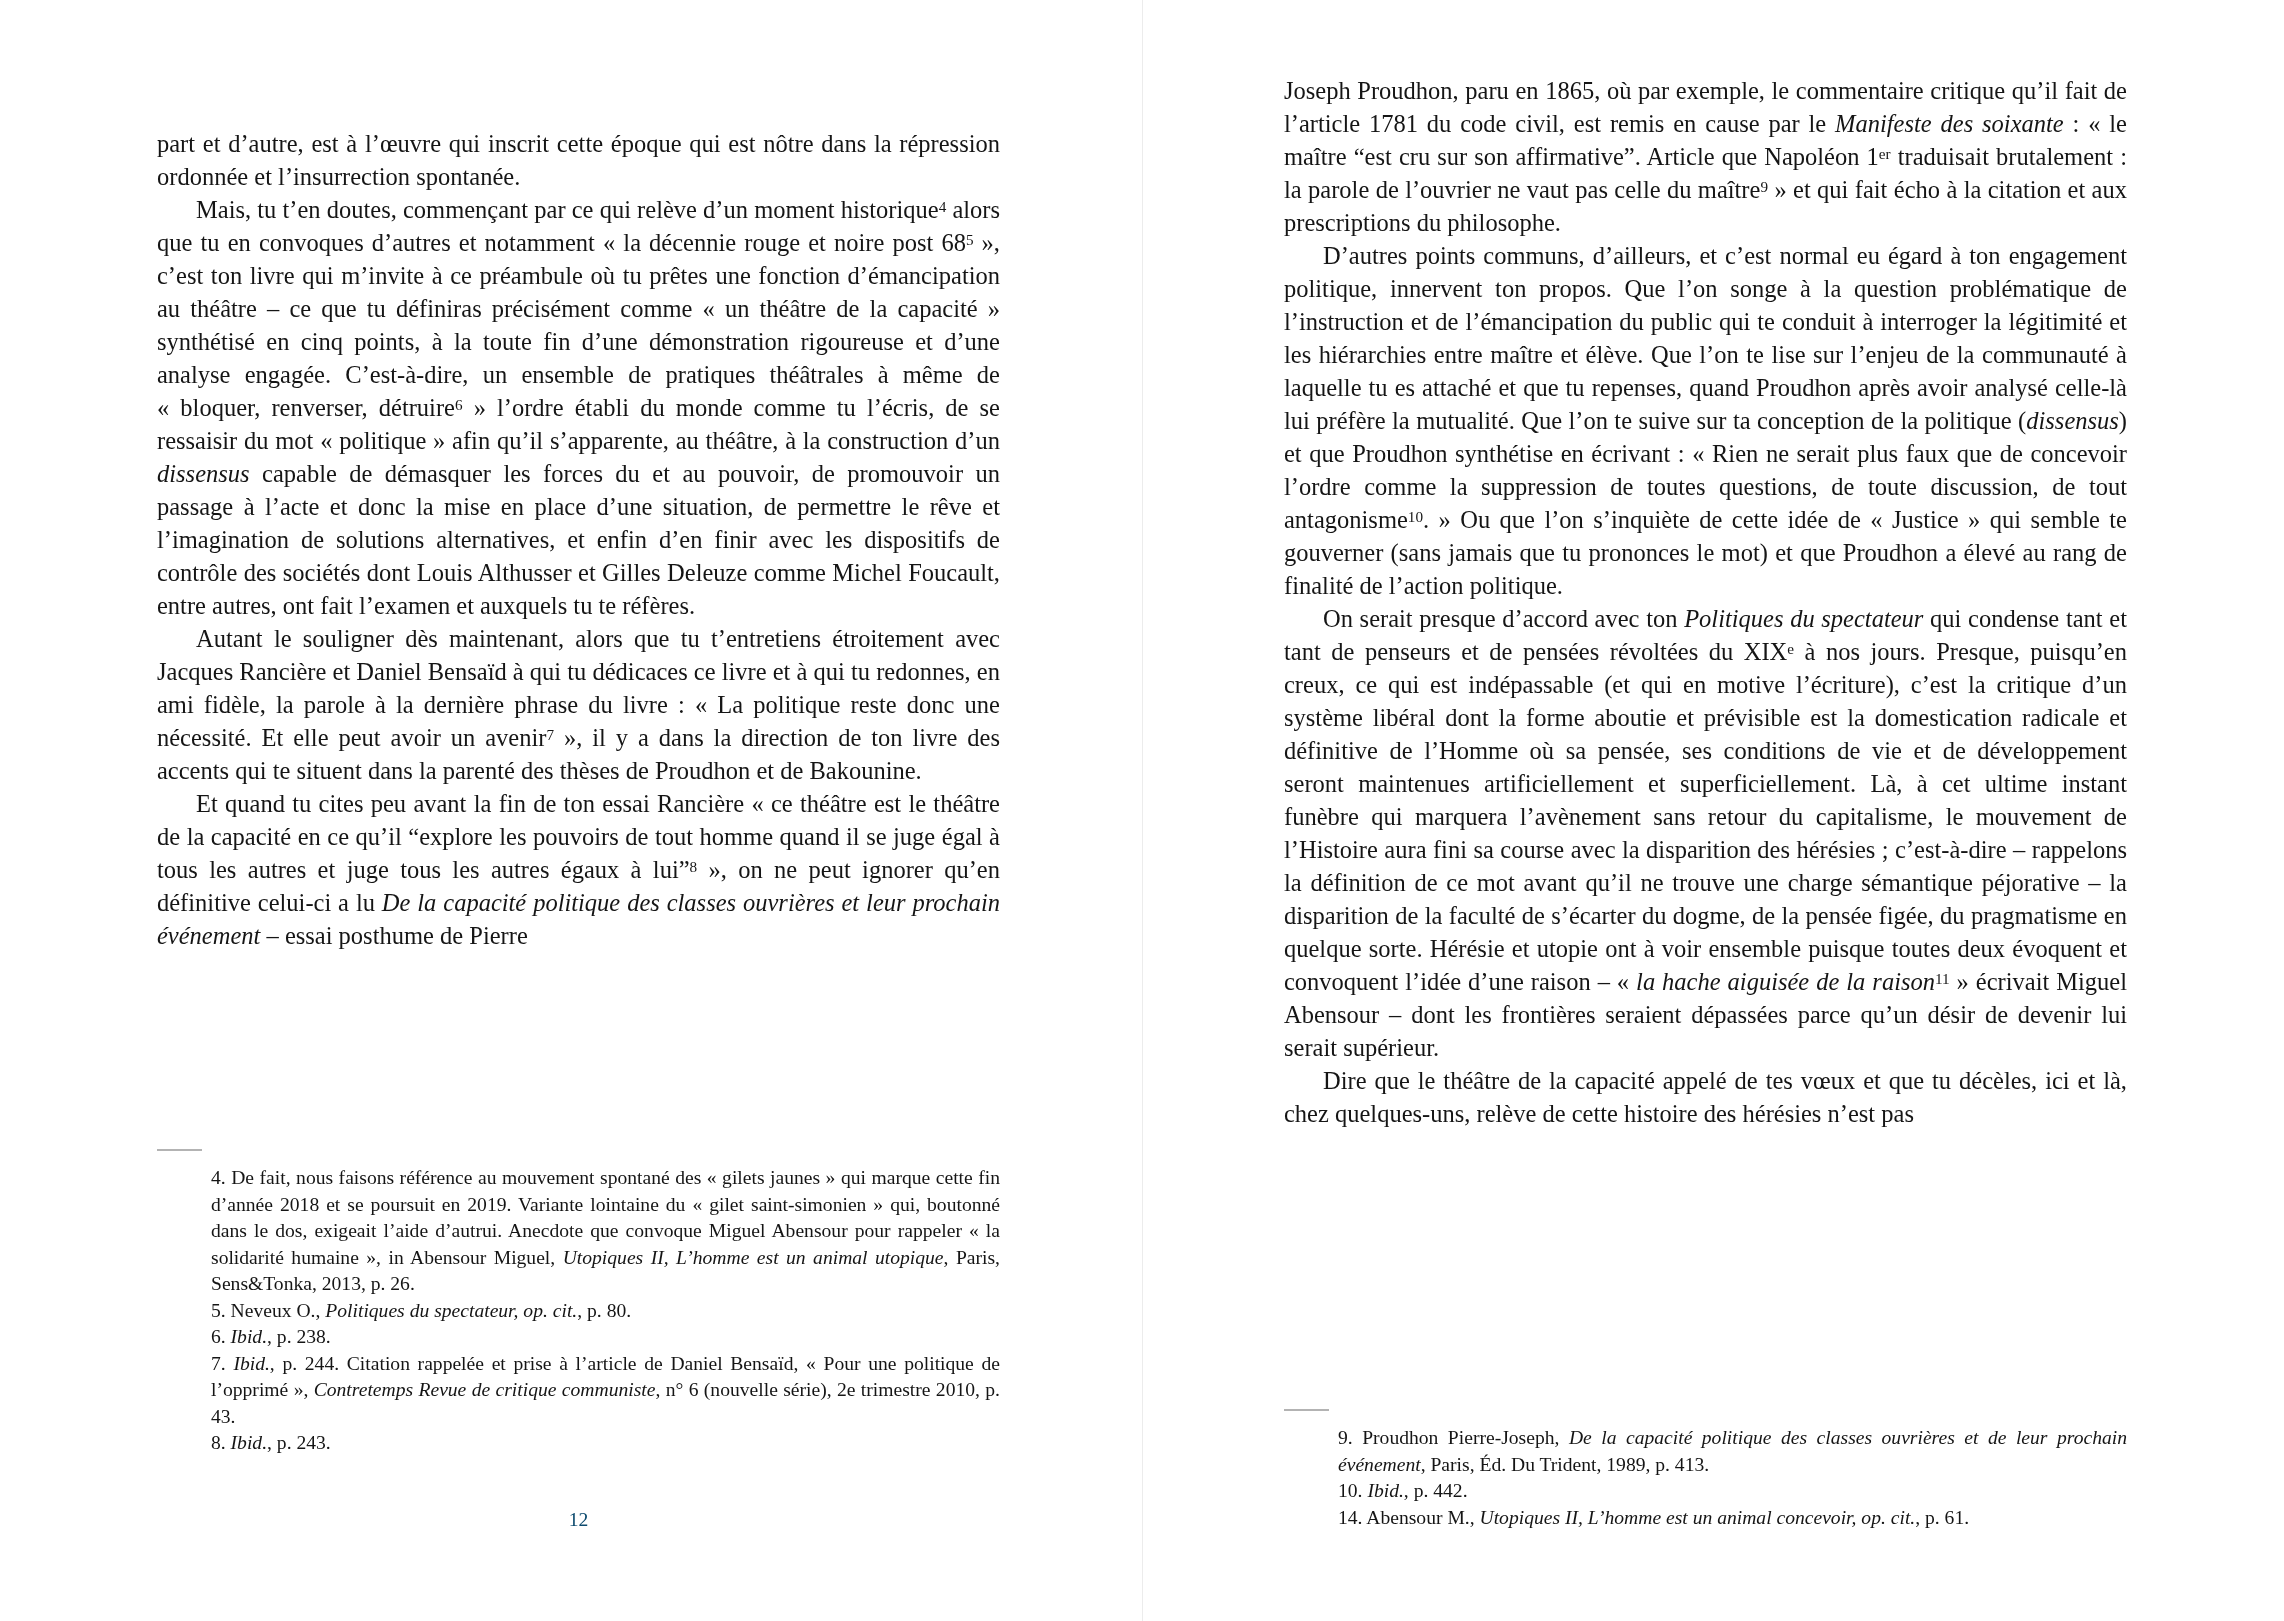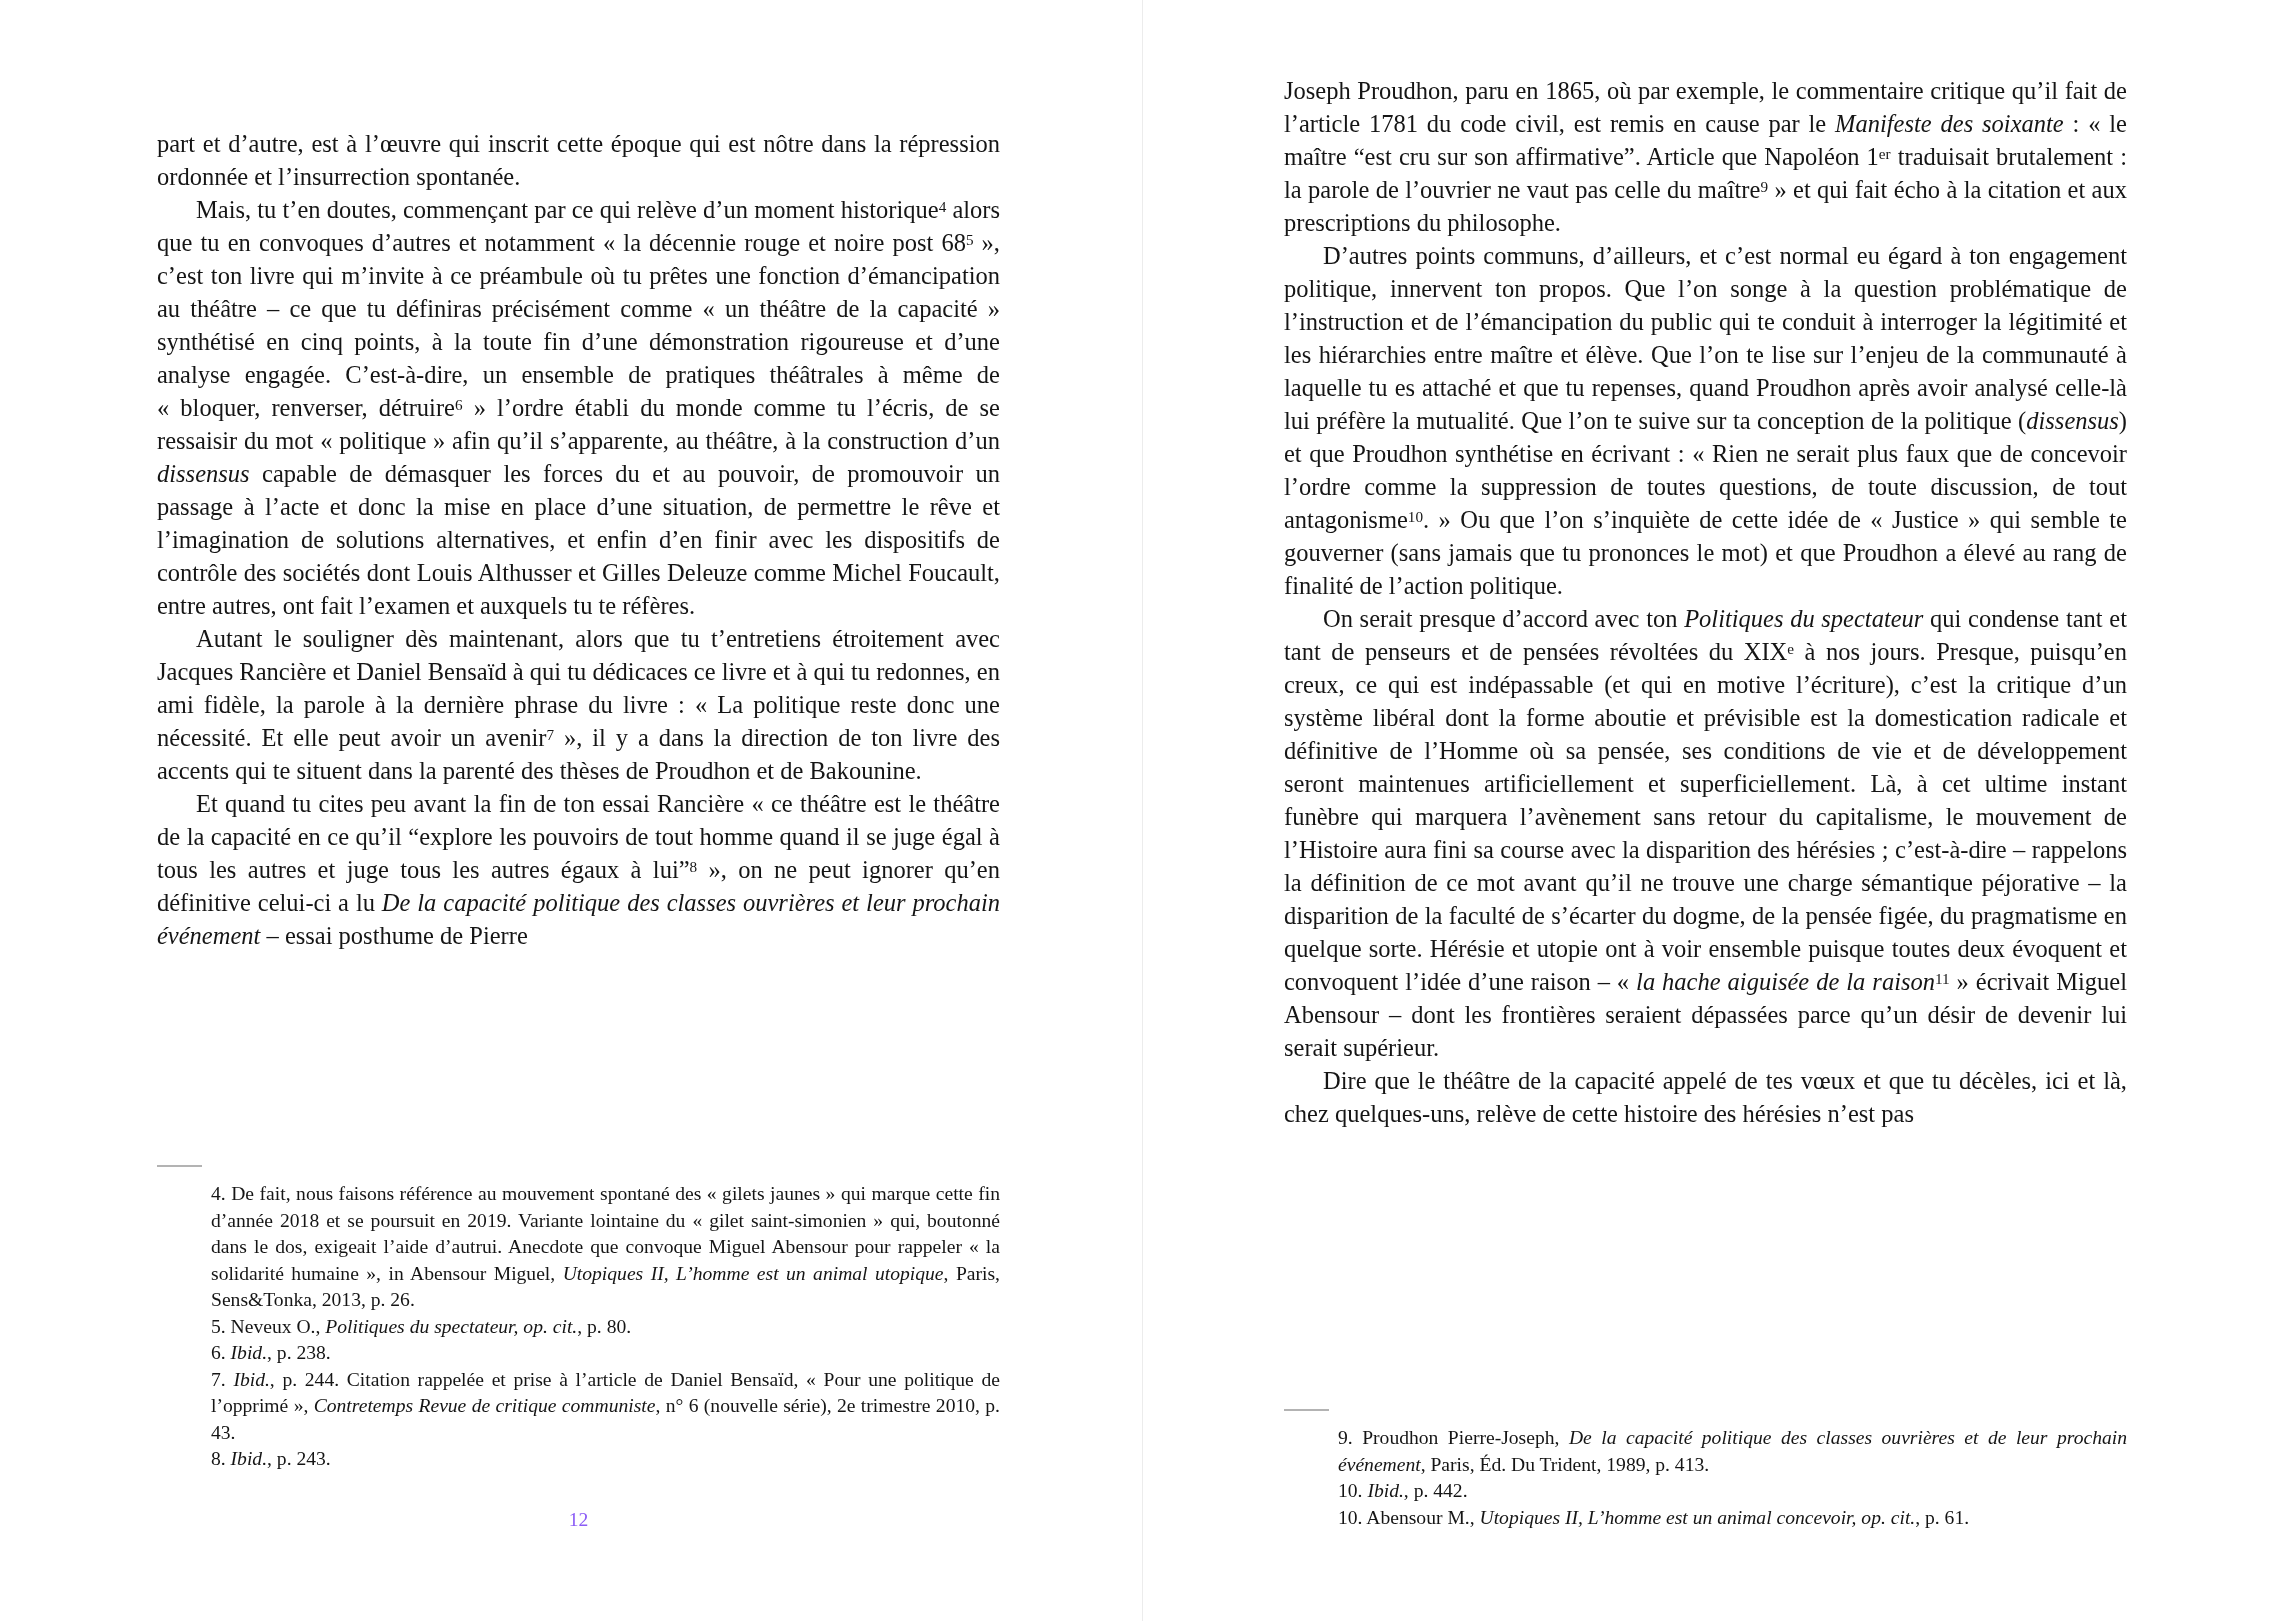--- a/index.html
+++ b/index.html
@@ -79,25 +79,25 @@
     line-height: 26.5px;
     text-align: justify;
     hyphens: auto;
     -webkit-hyphens: auto;
   }
   .footnote-list p {
     margin: 0;
   }
 
   .pagenum {
-    margin-top: 35px;
+    margin-top: 51px;
     text-align: center;
     font-size: 19.6px;
     line-height: 23.5px;
-    color: #8b5cf6;
+    color: #0c4a6e;
   }
 </style>
 </head>
 <body>
 
 <div class="spread">
 
   <div class="page left">
     <div class="body-text">
         <p><span>part et d’autre, est à l’œuvre qui inscrit cette époque qui est nôtre dans la répression ordonnée et l’insurrection spontanée.</span></p>
@@ -123,19 +123,19 @@
         <p><span>Joseph Proudhon, paru en 1865, où par exemple, le commentaire critique qu’il fait de l’article 1781 du code civil, est remis en cause par le </span><em>Manifeste des soixante</em><span>&nbsp;: «&nbsp;le maître “est cru sur son affirmative”. Article que Napoléon 1</span><sup>er</sup><span> traduisait brutalement&nbsp;: la parole de l’ouvrier ne vaut pas celle du maître</span><sup>9</sup><span>&nbsp;» et qui fait écho à la citation et aux prescriptions du philosophe.</span></p>
         <p class="indent"><span>D’autres points communs, d’ailleurs, et c’est normal eu égard à ton engagement politique, innervent ton propos. Que l’on songe à la question problématique de l’instruction et de l’émancipation du public qui te conduit à interroger la légitimité et les hiérarchies entre maître et élève. Que l’on te lise sur l’enjeu de la communauté à laquelle tu es attaché et que tu repenses, quand Proudhon après avoir analysé celle-là lui préfère la mutualité. Que l’on te suive sur ta conception de la politique (</span><em>dissensus</em><span>) et que Proudhon synthétise en écrivant&nbsp;: «&nbsp;Rien ne serait plus faux que de concevoir l’ordre comme la suppression de toutes questions, de toute discussion, de tout antagonisme</span><sup>10</sup><span>.&nbsp;» Ou que l’on s’inquiète de cette idée de «&nbsp;Justice&nbsp;» qui semble te gouverner (sans jamais que tu prononces le mot) et que Proudhon a élevé au rang de finalité de l’action politique.</span></p>
         <p class="indent"><span>On serait presque d’accord avec ton </span><em>Politiques du spectateur</em><span> qui condense tant et tant de penseurs et de pensées révoltées du XIX</span><sup>e</sup><span> à nos jours. Presque, puisqu’en creux, ce qui est indépassable (et qui en motive l’écriture), c’est la critique d’un système libéral dont la forme aboutie et prévisible est la domestication radicale et définitive de l’Homme où sa pensée, ses conditions de vie et de développement seront maintenues artificiellement et superficiellement. Là, à cet ultime instant funèbre qui marquera l’avènement sans retour du capitalisme, le mouvement de l’Histoire aura fini sa course avec la disparition des hérésies&nbsp;; c’est-à-dire – rappelons la définition de ce mot avant qu’il ne trouve une charge sémantique péjorative – la disparition de la faculté de s’écarter du dogme, de la pensée figée, du pragmatisme en quelque sorte. Hérésie et utopie ont à voir ensemble puisque toutes deux évoquent et convoquent l’idée d’une raison – «&nbsp;</span><em>la hache aiguisée de la raison</em><sup>11</sup><span>&nbsp;» écrivait Miguel Abensour – dont les frontières seraient dépassées parce qu’un désir de devenir lui serait supérieur.</span></p>
         <p class="indent"><span>Dire que le théâtre de la capacité appelé de tes vœux et que tu décèles, ici et là, chez quelques-uns, relève de cette histoire des hérésies n’est pas</span></p>
       </div>
     <div class="footnotes">
       <div class="footnote-rule"></div>
       <div class="footnote-list">
           <p><span>9. Proudhon Pierre-Joseph, </span><em>De la capacité politique des classes ouvrières et de leur prochain événement</em><span>, Paris, Éd. Du Trident, 1989, p. 413.</span></p>
           <p><span>10. </span><em>Ibid.</em><span>, p. 442.</span></p>
-          <p><span>10. Abensour M., </span><em>Utopiques II, L’homme est un animal concevoir, op. cit.</em><span>, p. 61.</span></p>
+          <p><span>14. Abensour M., </span><em>Utopiques II, L’homme est un animal concevoir, op. cit.</em><span>, p. 61.</span></p>
         </div>
     </div>
   </div>
 
 </div>
 
 
 </body></html>

